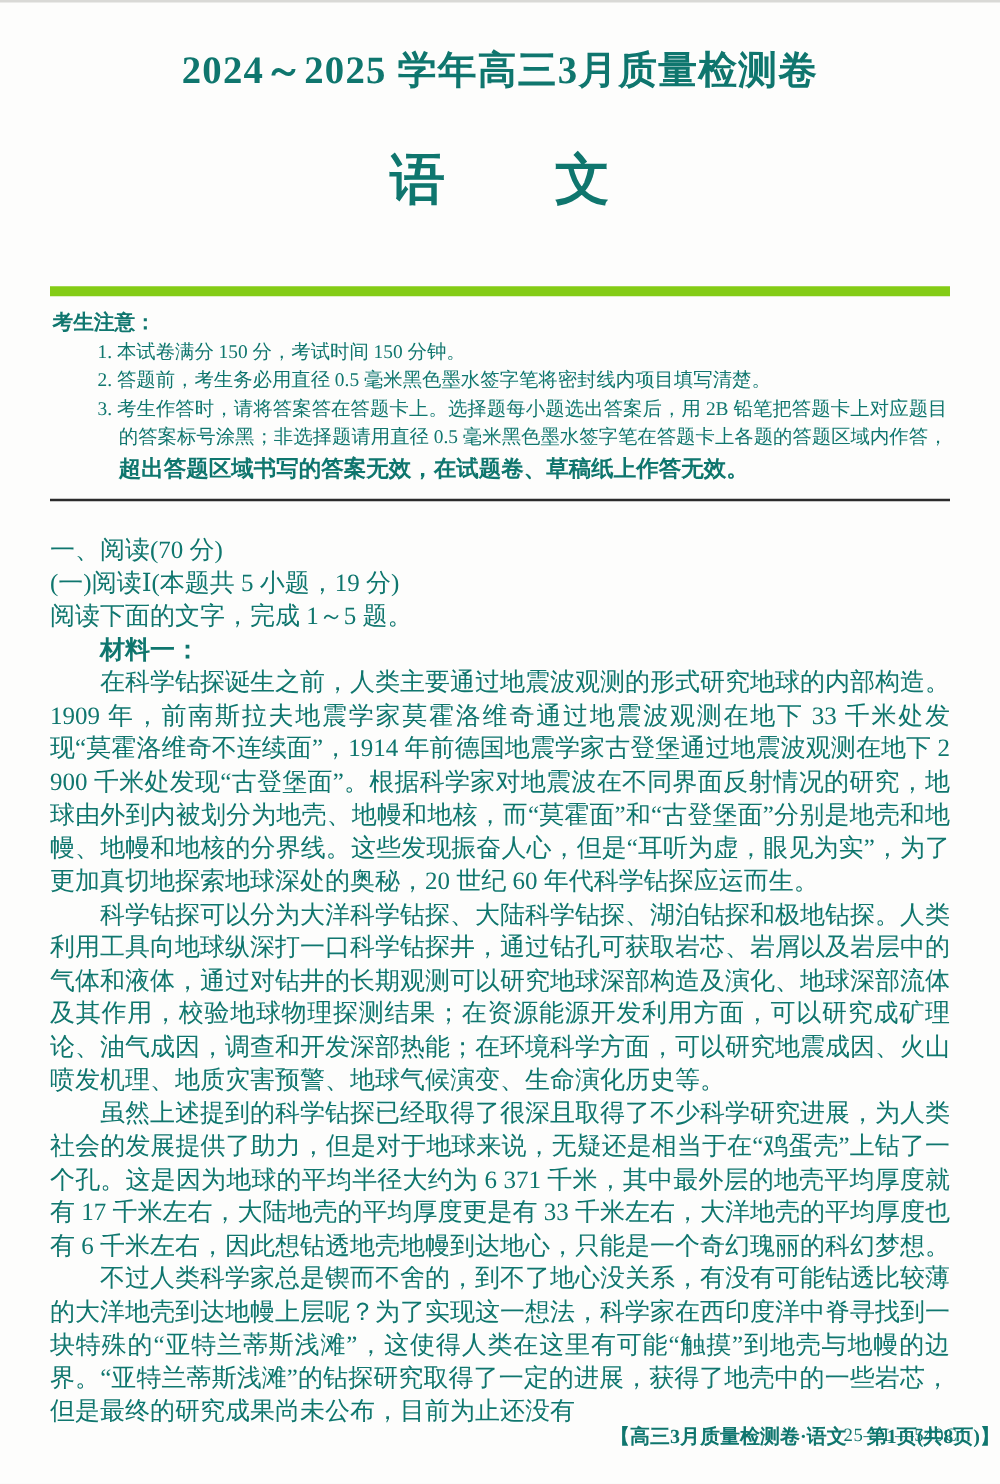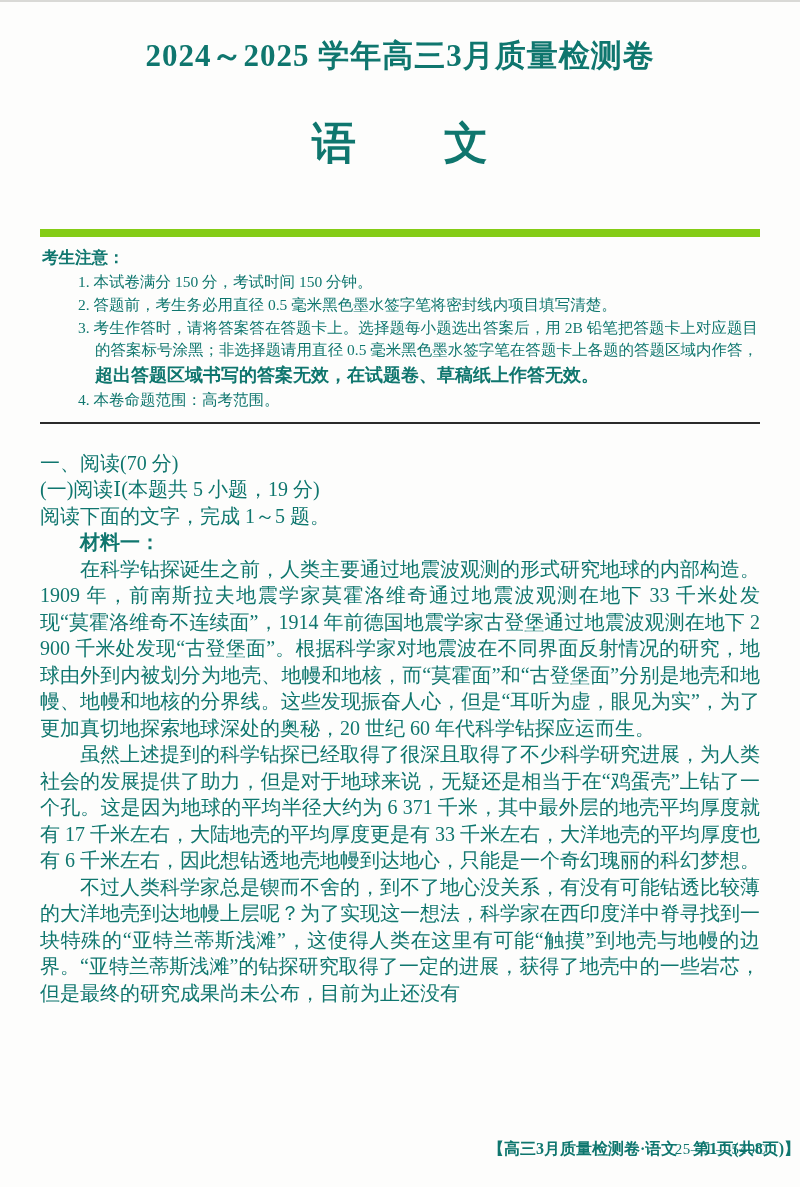--- a/index.html
+++ b/index.html
@@ -100,29 +100,29 @@
   <div class="inner">
 
     <h1 class="title">2024～2025 学年高三3月质量检测卷</h1>
     <h2 class="subject">语　　文</h2>
 
     <div class="notice">
       <div class="notice-heading">考生注意：</div>
       <p class="notice-item">1. 本试卷满分 150 分，考试时间 150 分钟。</p>
       <p class="notice-item">2. 答题前，考生务必用直径 0.5 毫米黑色墨水签字笔将密封线内项目填写清楚。</p>
       <p class="notice-item"><span>3. 考生作答时，请将答案答在答题卡上。选择题每小题选出答案后，用 2B 铅笔把答题卡上对应题目的答案标号涂黑；非选择题请用直径 0.5 毫米黑色墨水签字笔在答题卡上各题的答题区域内作答，</span><span class="em">超出答题区域书写的答案无效，在试题卷、草稿纸上作答无效。</span></p>
-      <p class="notice-item">4. 本卷命题范围：高考范围。</p>
     </div>
 
     <div class="reading">
       <p>一、阅读(70 分)</p>
       <p>(一)阅读Ⅰ(本题共 5 小题，19 分)</p>
       <p>阅读下面的文字，完成 1～5 题。</p>
       <p class="material-label">材料一：</p>
       <p class="para">在科学钻探诞生之前，人类主要通过地震波观测的形式研究地球的内部构造。1909 年，前南斯拉夫地震学家莫霍洛维奇通过地震波观测在地下 33 千米处发现“莫霍洛维奇不连续面”，1914 年前德国地震学家古登堡通过地震波观测在地下 2 900 千米处发现“古登堡面”。根据科学家对地震波在不同界面反射情况的研究，地球由外到内被划分为地壳、地幔和地核，而“莫霍面”和“古登堡面”分别是地壳和地幔、地幔和地核的分界线。这些发现振奋人心，但是“耳听为虚，眼见为实”，为了更加真切地探索地球深处的奥秘，20 世纪 60 年代科学钻探应运而生。</p>
+      <p class="para">科学钻探可以分为大洋科学钻探、大陆科学钻探、湖泊钻探和极地钻探。人类利用工具向地球纵深打一口科学钻探井，通过钻孔可获取岩芯、岩屑以及岩层中的气体和液体，通过对钻井的长期观测可以研究地球深部构造及演化、地球深部流体及其作用，校验地球物理探测结果；在资源能源开发利用方面，可以研究成矿理论、油气成因，调查和开发深部热能；在环境科学方面，可以研究地震成因、火山喷发机理、地质灾害预警、地球气候演变、生命演化历史等。</p>
       <p class="para">虽然上述提到的科学钻探已经取得了很深且取得了不少科学研究进展，为人类社会的发展提供了助力，但是对于地球来说，无疑还是相当于在“鸡蛋壳”上钻了一个孔。这是因为地球的平均半径大约为 6 371 千米，其中最外层的地壳平均厚度就有 17 千米左右，大陆地壳的平均厚度更是有 33 千米左右，大洋地壳的平均厚度也有 6 千米左右，因此想钻透地壳地幔到达地心，只能是一个奇幻瑰丽的科幻梦想。</p>
       <p class="para">不过人类科学家总是锲而不舍的，到不了地心没关系，有没有可能钻透比较薄的大洋地壳到达地幔上层呢？为了实现这一想法，科学家在西印度洋中脊寻找到一块特殊的“亚特兰蒂斯浅滩”，这使得人类在这里有可能“触摸”到地壳与地幔的边界。“亚特兰蒂斯浅滩”的钻探研究取得了一定的进展，获得了地壳中的一些岩芯，但是最终的研究成果尚未公布，目前为止还没有</p>
     </div>
 
   </div>
 
   <div class="footer">
     <span class="footer-center">【高三3月质量检测卷·语文　第1页(共8页)】</span>
     <span class="footer-code">25—L—540C</span>
   </div>

